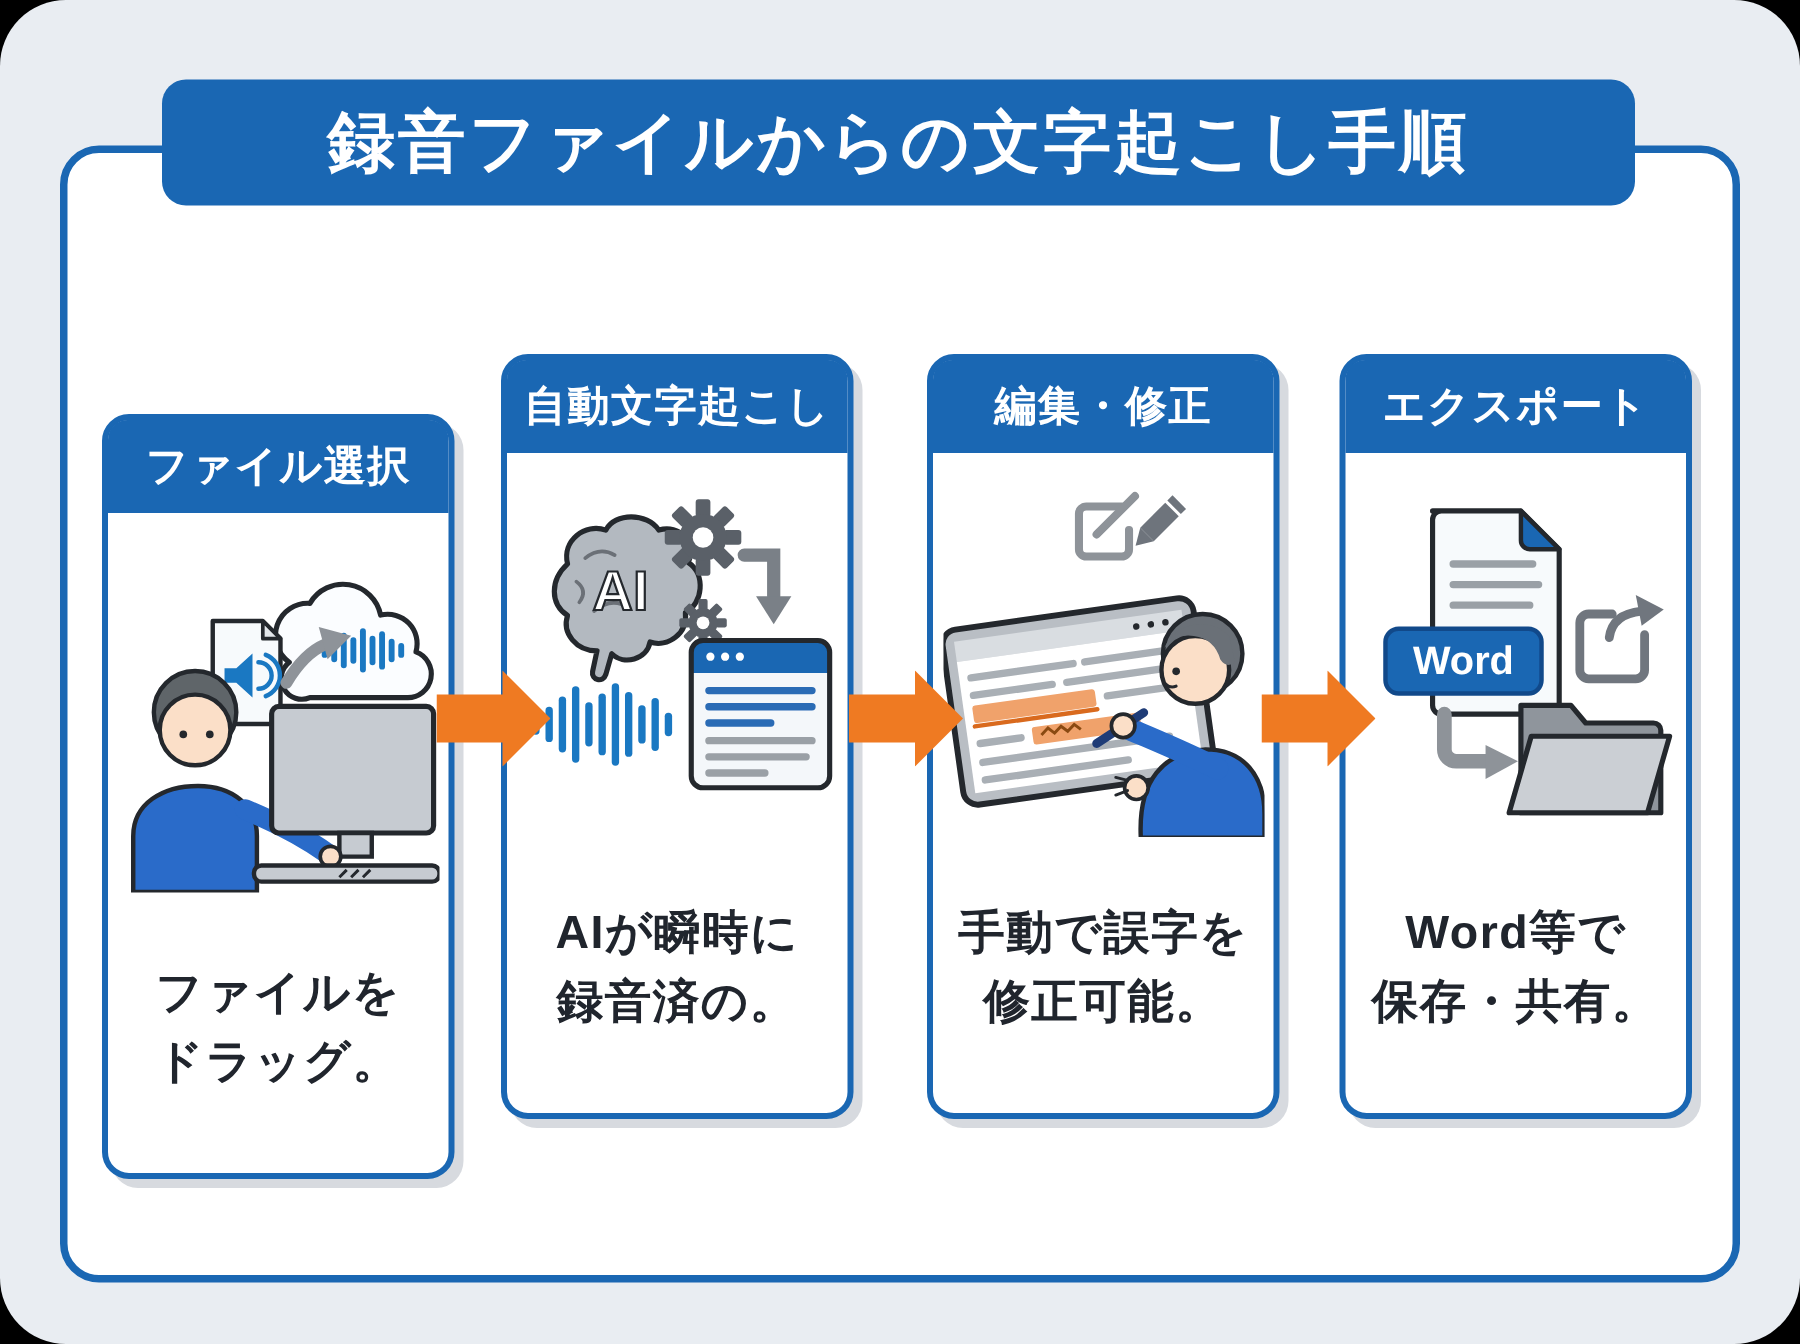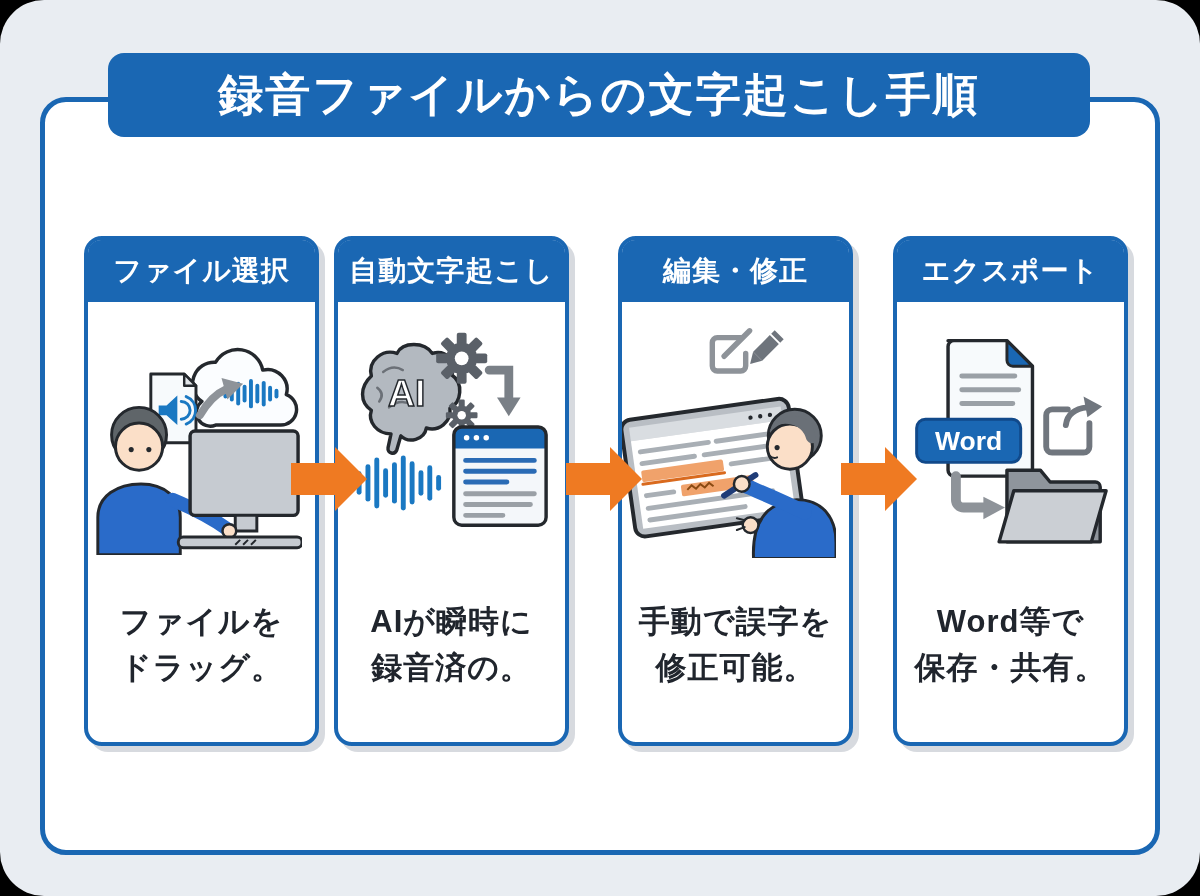--- a/index.html
+++ b/index.html
@@ -12,25 +12,25 @@
           border-radius:44px;overflow:hidden;}
   .board{position:absolute;left:40px;top:97px;width:1120px;height:758px;
          background:var(--canvas-white);border:5px solid var(--frame-blue);border-radius:26px;}
   .title-bar{position:absolute;left:108px;top:53px;width:982px;height:84px;
          background:var(--frame-blue);border-radius:16px;display:flex;align-items:center;
          justify-content:center;z-index:5;}
   .title-bar span{color:#fff;font-size:45px;font-weight:800;letter-spacing:2px;}
   .card{position:absolute;top:236px;width:235px;height:510px;background:#fff;
         border:4px solid var(--frame-blue);border-radius:18px;
         box-shadow:6px 6px 0 var(--shadow);display:flex;flex-direction:column;z-index:2;}
-  .card1{left:84px;} .card2{left:334px;} .card3{left:618px;} .card4{left:893px;}
+  .card1{left:68px;margin-top:40px;} .card2{left:334px;} .card3{left:618px;} .card4{left:893px;}
   .card-header{height:62px;background:var(--frame-blue);border-radius:13px 13px 0 0;
         display:flex;align-items:center;justify-content:center;flex:0 0 auto;}
   .card-header span{color:#fff;font-size:28px;font-weight:800;letter-spacing:1px;white-space:nowrap;}
-  .card-illustration{height:272px;display:flex;align-items:center;flex:0 0 auto;}
+  .card-illustration{height:272px;display:flex;align-items:center;justify-content:center;flex:0 0 auto;}
   .card-caption{flex:1;display:flex;flex-direction:column;align-items:center;justify-content:center;
         padding-bottom:26px;text-align:center;}
   .card-caption span{display:block;color:var(--ink);font-size:31px;font-weight:800;line-height:1.5;
         letter-spacing:1px;white-space:nowrap;}
   .flow-arrow{position:absolute;top:447px;width:76px;height:64px;z-index:6;}
 </style>
 </head>
 <body>
 
 <div class="canvas">

